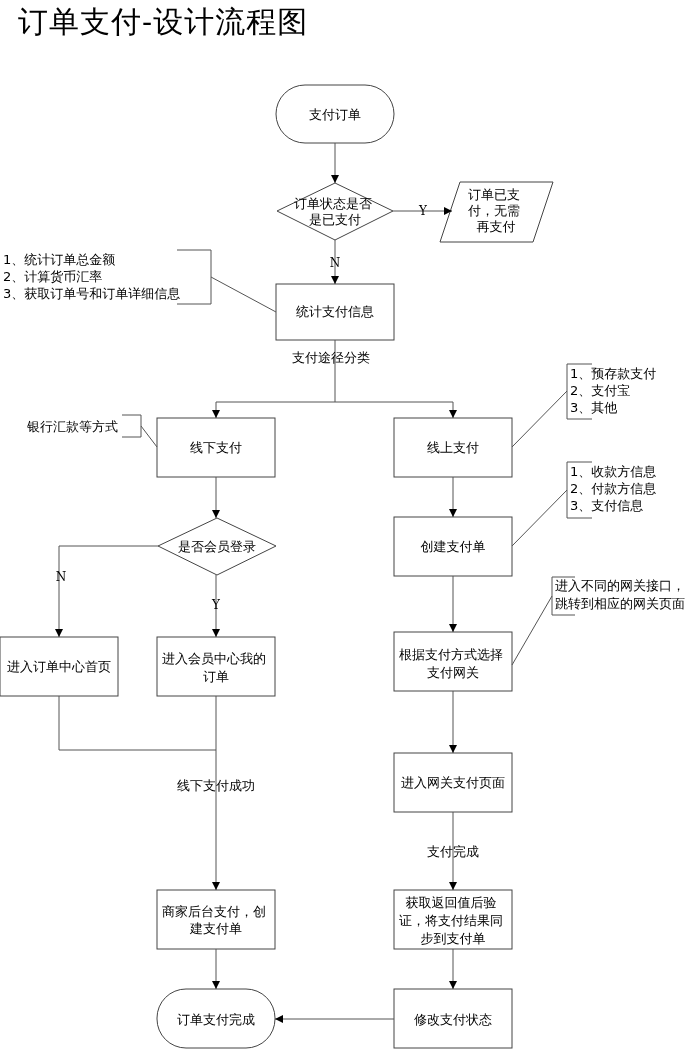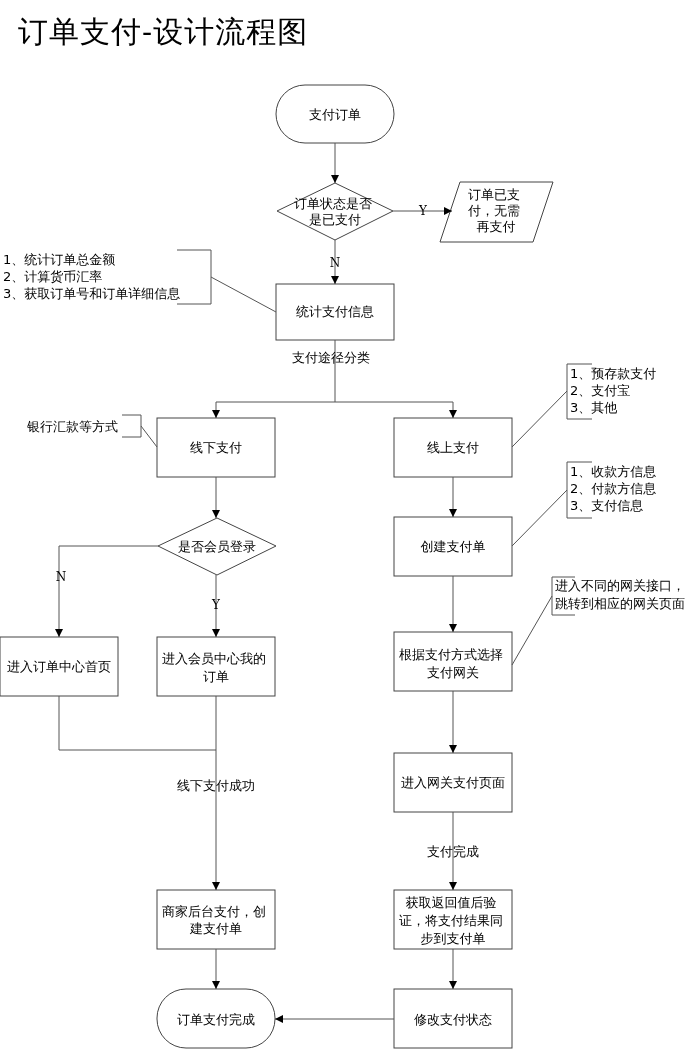--- a/index.html
+++ b/index.html
@@ -1,18 +1,18 @@
 <!DOCTYPE html>
 <html><head>
 <meta charset="utf-8">
 <style>
   html, body { margin: 0; padding: 0; background: #ffffff; }
   body { width: 696px; height: 1049px; position: relative; overflow: hidden;
          font-family: "DejaVu Sans", sans-serif; color: #000; }
-  #title { position: absolute; left: 18px; top: 12px; font-size: 30px; letter-spacing: 1px;
+  #title { position: absolute; left: 18px; top: 2px; font-size: 30px; letter-spacing: 1px;
            font-family: "DejaVu Serif", serif; white-space: nowrap; }
   svg#diagram { position: absolute; left: 0; top: 0; }
   svg text { font-family: "DejaVu Sans", sans-serif; font-size: 13px; fill: #000; }
   svg .lbl { font-family: "DejaVu Serif", serif; font-size: 12px; }
 </style>
 </head>
 <body>
 
 <div id="title">订单支付-设计流程图</div>
 

